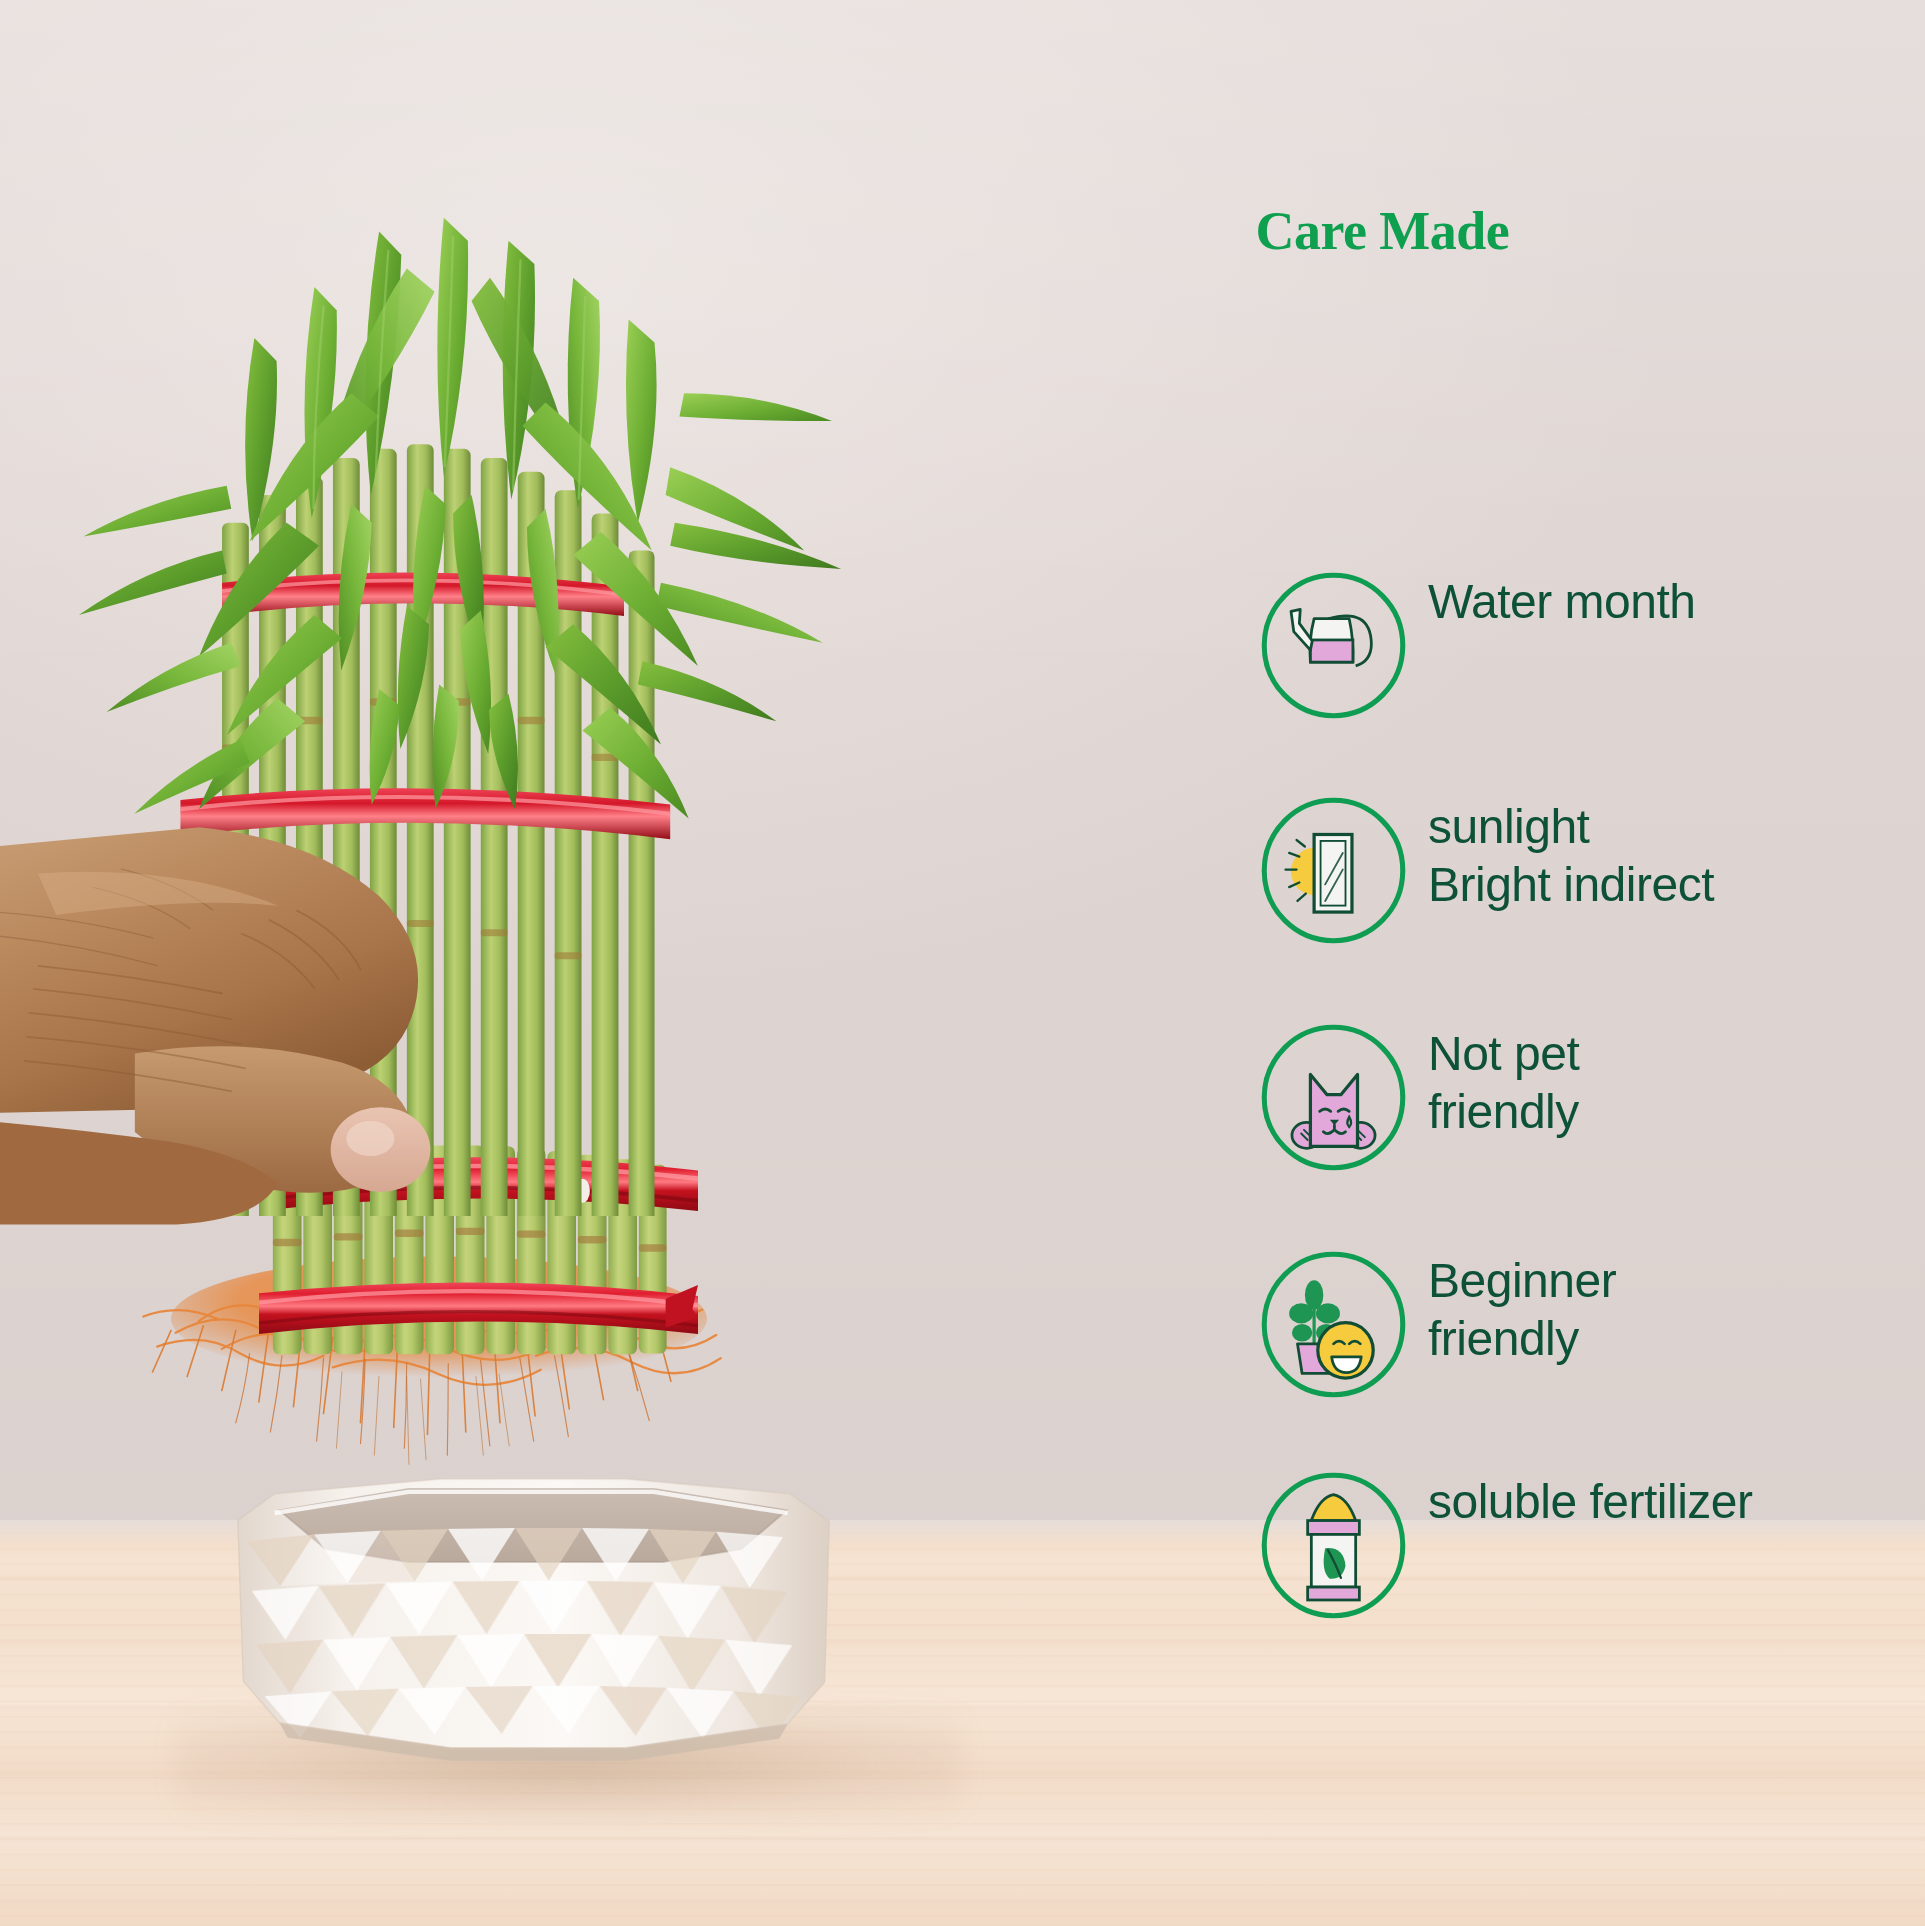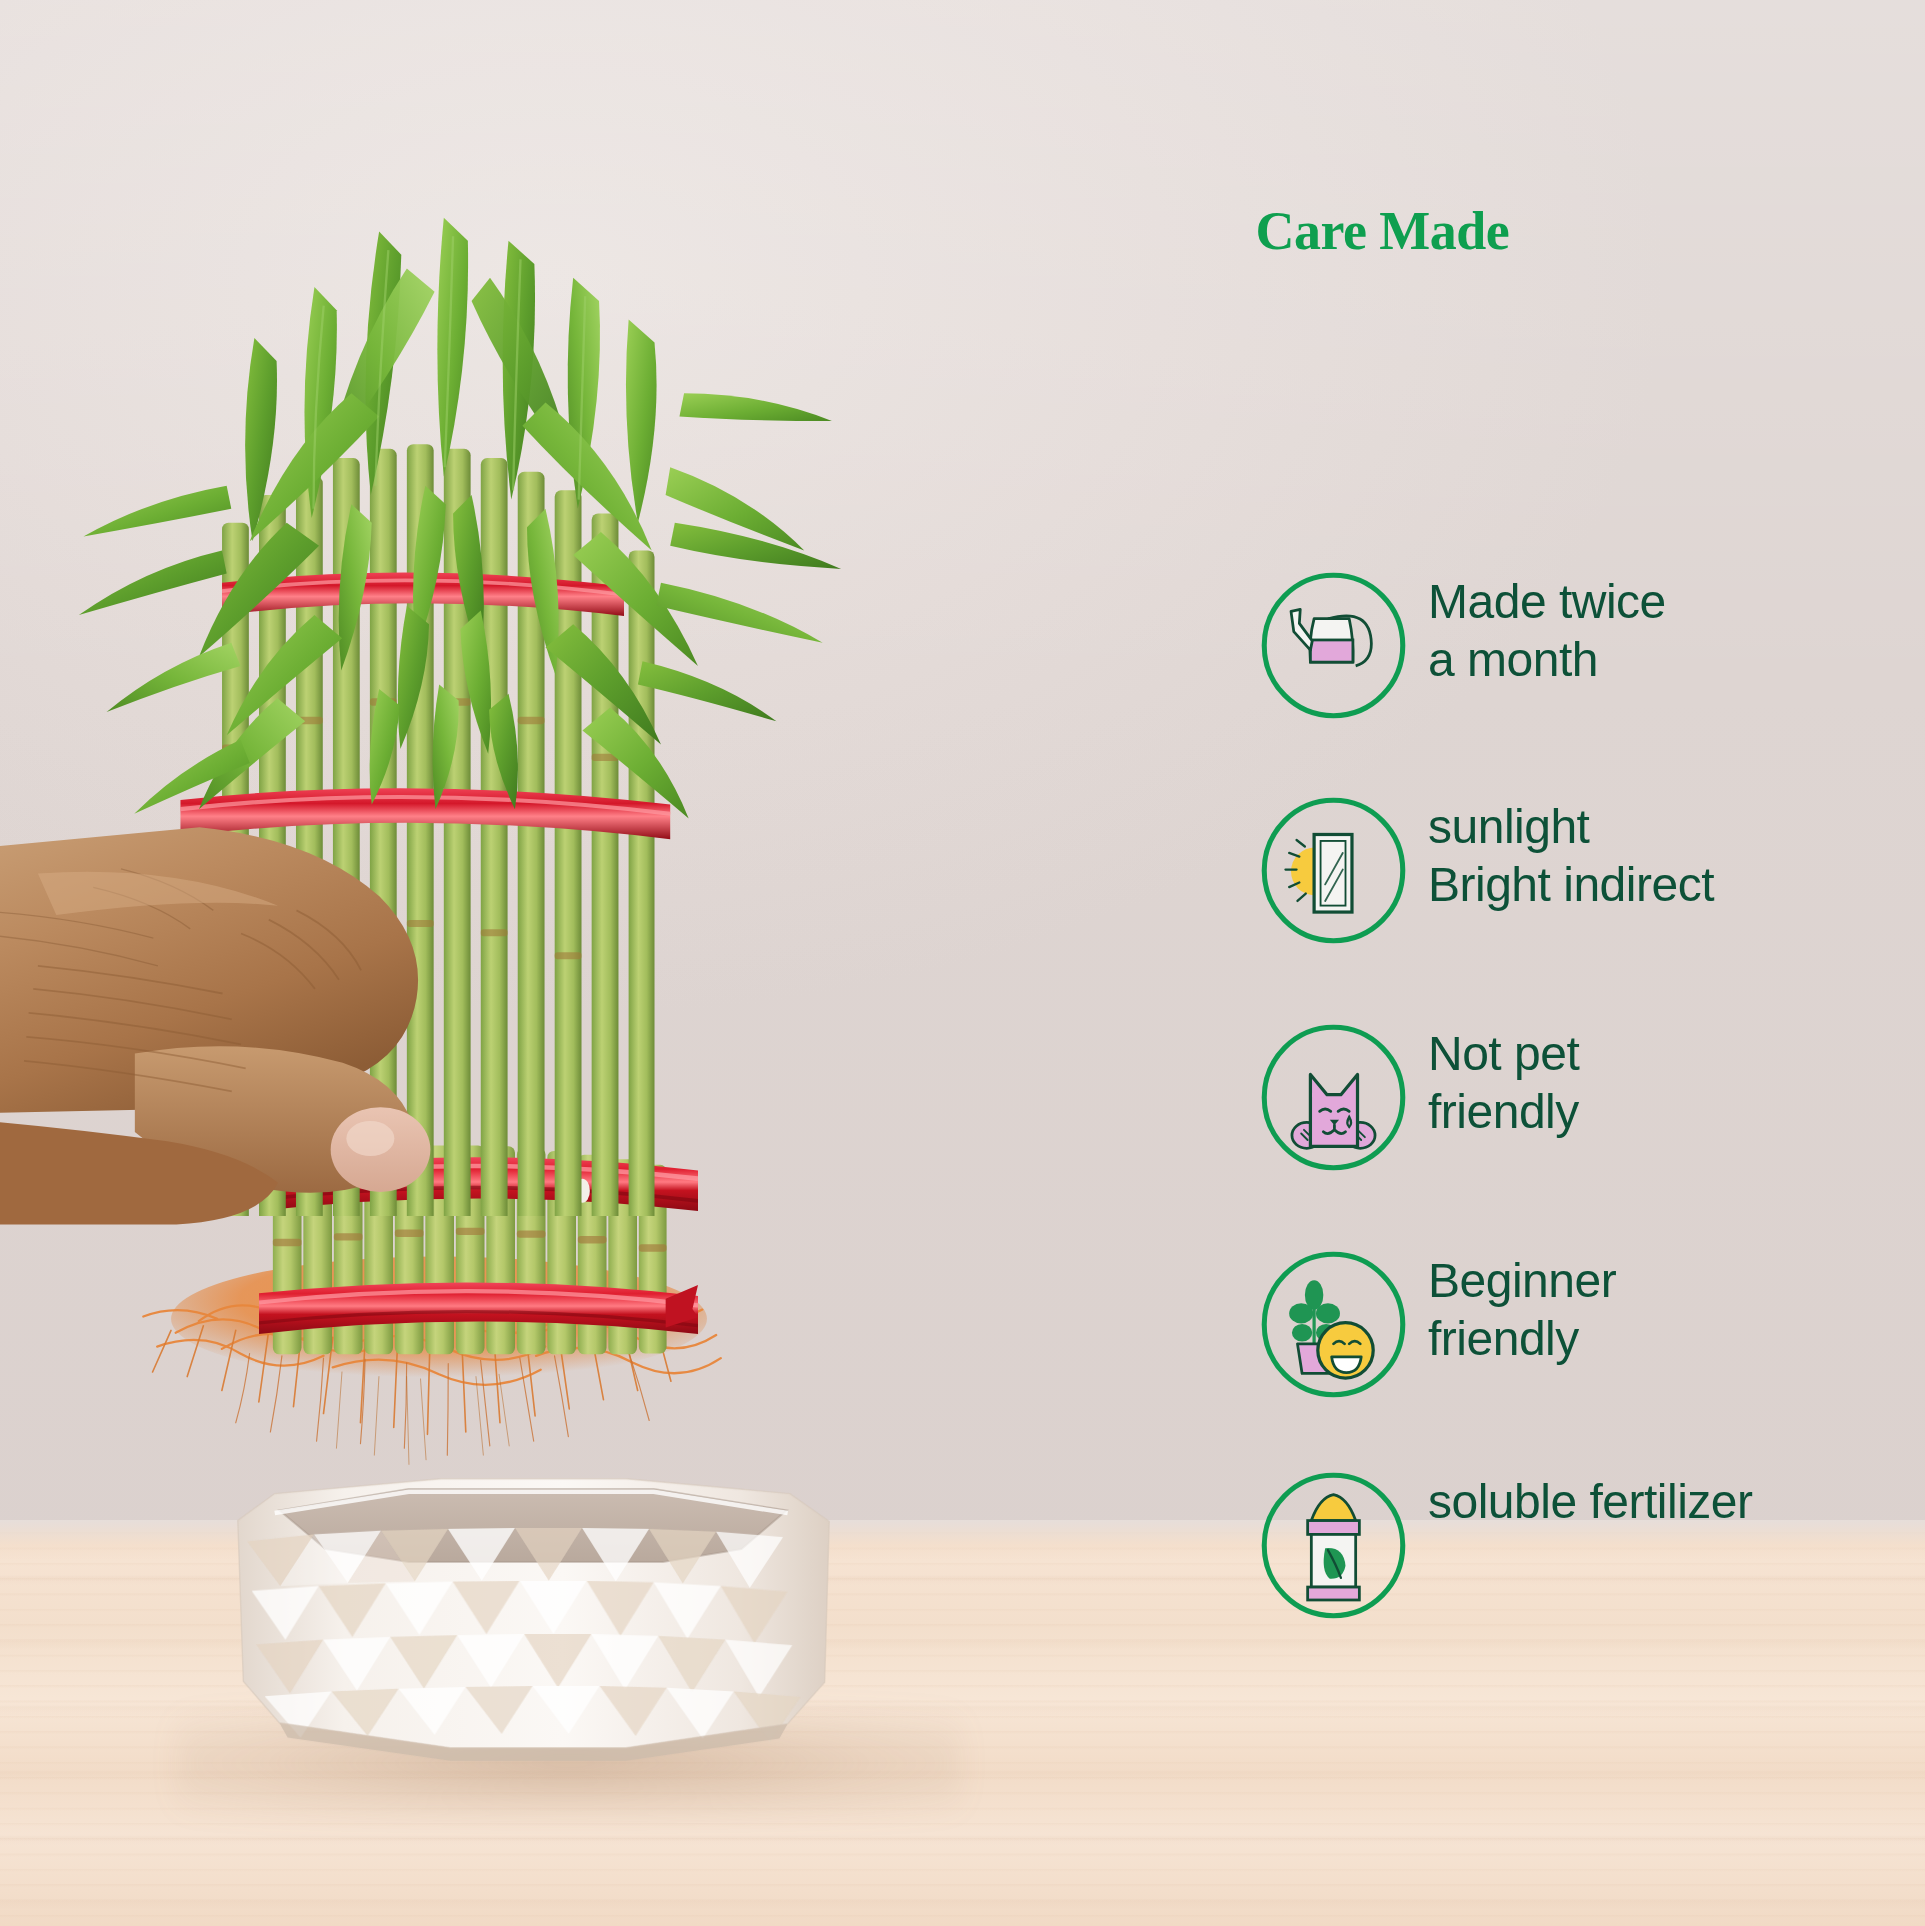--- a/index.html
+++ b/index.html
@@ -504,22 +504,21 @@
 
             <path d="M158 112 Q250 86 252 166 Q252 204 218 214" fill="none" stroke="#114d35" stroke-width="6"></path>
 
             <path d="M128 112 L204 112 Q214 158 212 206 L120 206 Q116 158 128 112 Z" fill="#f4f4f2" stroke="#114d35" stroke-width="6" stroke-linejoin="round"></path>
             <rect x="120" y="158" width="92" height="48" fill="#e2a8da" stroke="#114d35" stroke-width="6"></rect>
 
             <path d="M78 96 L98 92 L96 122 L124 160 L120 180 L84 140 Z" fill="#f4f4f2" stroke="#114d35" stroke-width="6" stroke-linejoin="round"></path>
           </svg>
         </div>
         <div class="flabel">
-          <span>Made twice</span>
-          <span>a month</span>
+          <span>Water month</span>
         </div>
       </div>
 
       <div class="feature">
         <div class="badge">
           <svg viewBox="0 0 340 340" xmlns="http://www.w3.org/2000/svg">
             <ellipse cx="170" cy="170" rx="150" ry="152" fill="none" stroke="#0f9d52" stroke-width="11"></ellipse>
             <ellipse cx="170" cy="170" rx="150" ry="152" fill="none" stroke="#0f9d52" stroke-width="5" opacity="0.55" transform="rotate(-4 170 170)"></ellipse>
 
             <path d="M130 120 A52 52 0 0 0 130 224 Z" fill="#f7cb3e"></path>

